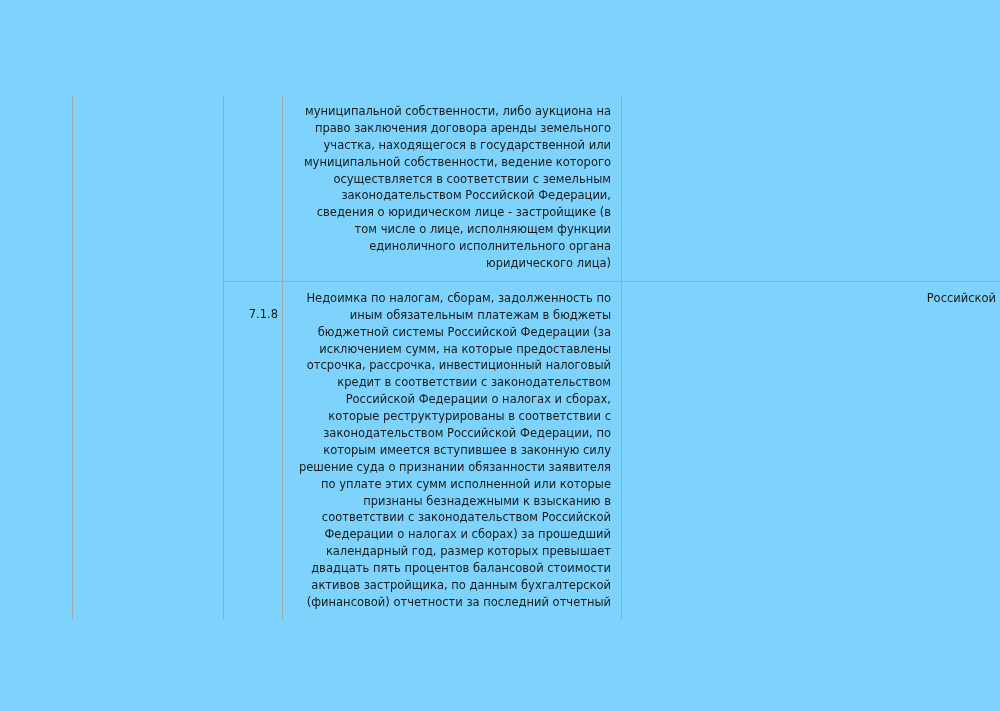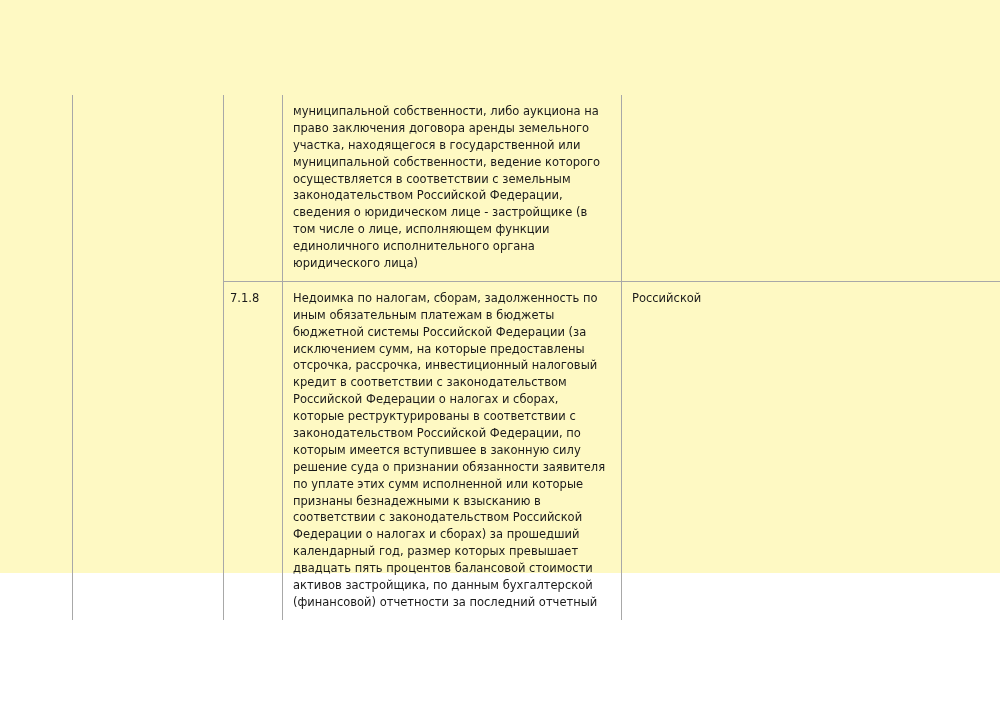--- a/index.html
+++ b/index.html
@@ -10,22 +10,23 @@
     width: 1000px;
     height: 711px;
     background: #ffffff;
     font-family: "DejaVu Sans", sans-serif;
     color: #1a1a1a;
     overflow: hidden;
   }
   .page {
     position: relative;
     width: 1000px;
-    height: 573px;
-    background: #fef9c3;
+    height: 711px;
+    background: #7dd3fc;
+    text-align: right;
   }
   .doc-table {
     position: absolute;
     left: 72px;
     top: 95px;
     width: 880px;
     border-collapse: collapse;
     table-layout: fixed;
   }
   .doc-table td {
@@ -36,21 +37,21 @@
   
   td.col-left {
     width: 150px;
     border-top: none;
     border-bottom: none;
     border-right: none;
     border-left: 1px solid #a8a8a8;
   }
   td.col-num {
     width: 48px;
-    padding: 8px 4px 8px 6px;
+    padding: 24px 4px 8px 6px;
     font-size: 11.5px;
     line-height: 1.47;
     margin-top: 32px;
   }
   td.col-text {
     width: 318px;
     padding: 8px 10px 9px 10px;
     font-size: 11.5px;
     line-height: 1.47;
   }

